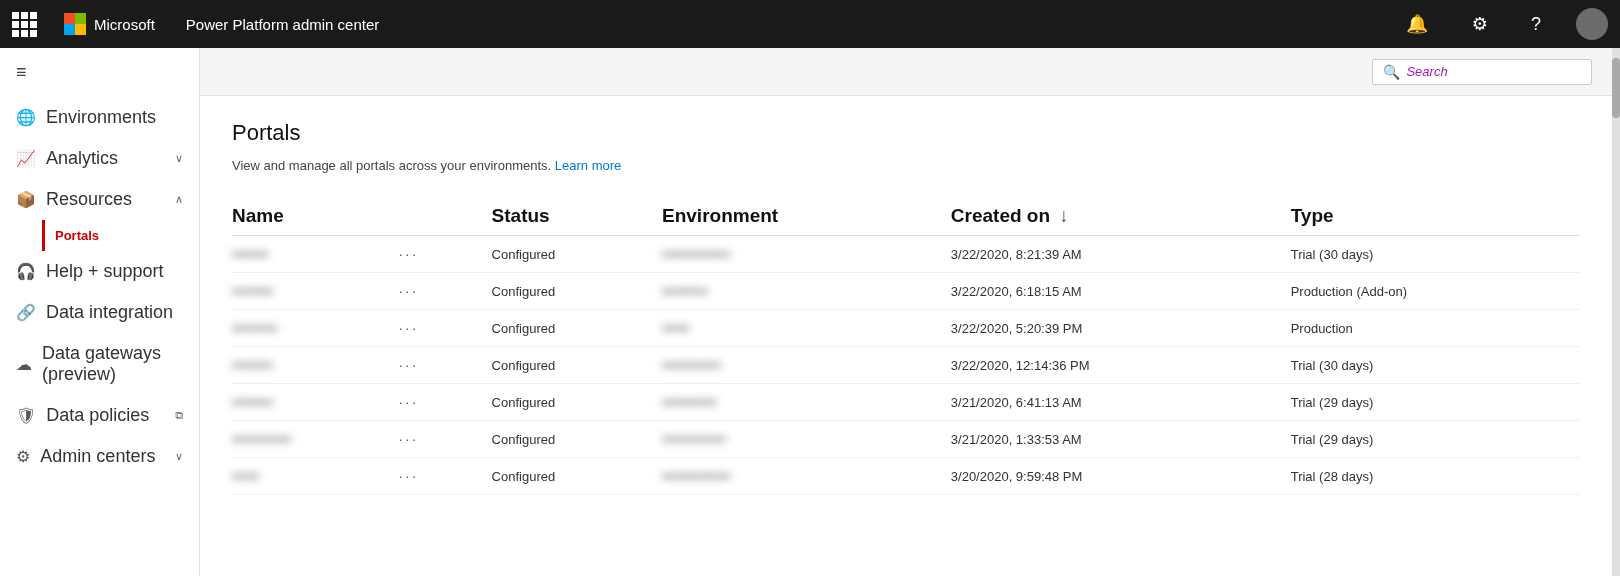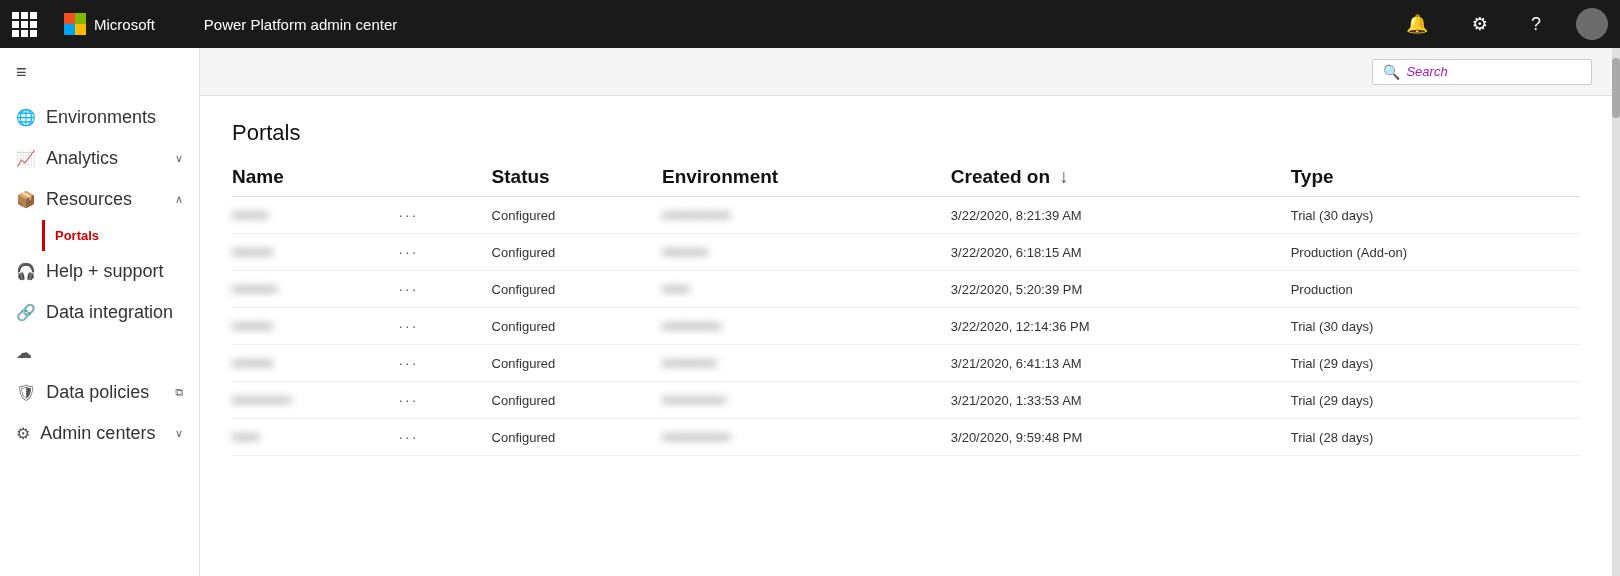--- a/index.html
+++ b/index.html
@@ -36,21 +36,21 @@
     .ms-logo {
       width: 22px; height: 22px;
       display: grid;
       grid-template-columns: 1fr 1fr;
       grid-template-rows: 1fr 1fr;
     }
     .ms-logo-q1 { background: #f25022; }
     .ms-logo-q2 { background: #7fba00; }
     .ms-logo-q3 { background: #00a4ef; }
     .ms-logo-q4 { background: #ffb900; }
-    .topnav-title { color: #fff; font-size: 15px; font-weight: 300; margin-left: 18px; }
+    .topnav-title { color: #fff; font-size: 15px; font-weight: 300; }
     .topnav-spacer { flex: 1; }
     .topnav-icon { color: #fff; font-size: 18px; cursor: pointer; padding: 0 8px; }
     .topnav-avatar {
       width: 32px; height: 32px; border-radius: 50%;
       background: #6c6c6c;
       overflow: hidden;
       cursor: pointer;
     }
 
     
@@ -275,20 +275,21 @@
       <span class="item-label">Help + support</span>
     </div>
 
     <div class="sidebar-item">
       <span class="item-icon">🔗</span>
       <span class="item-label">Data integration</span>
     </div>
 
     <div class="sidebar-item">
       <span class="item-icon">☁</span>
+      <span class="item-label">Data gateways (preview)</span>
     </div>
 
     <div class="sidebar-item">
       <span class="item-icon">🛡</span>
       <span class="item-label">Data policies</span>
       <span class="item-chevron" style="font-size:11px;">⧉</span>
     </div>
 
     <div class="sidebar-item">
       <span class="item-icon">⚙</span>
@@ -301,20 +302,24 @@
 
     <div class="content-topbar">
       <div class="search-box">
         <span class="search-icon">🔍</span>
         <span class="search-placeholder">Search</span>
       </div>
     </div>
 
     <div class="page-body">
       <h1 class="page-title">Portals</h1>
+      <p class="page-subtitle">
+        <span>View and manage all portals across your environments.</span>
+        <a href="#">Learn more</a>
+      </p>
 
       <table class="data-table">
         <thead>
           <tr>
             <th>Name</th>
             <th></th>
             <th>Status</th>
             <th>Environment</th>
             <th style="cursor:pointer;">Created on <span class="sort-arrow">↓</span></th>
             <th>Type</th>

